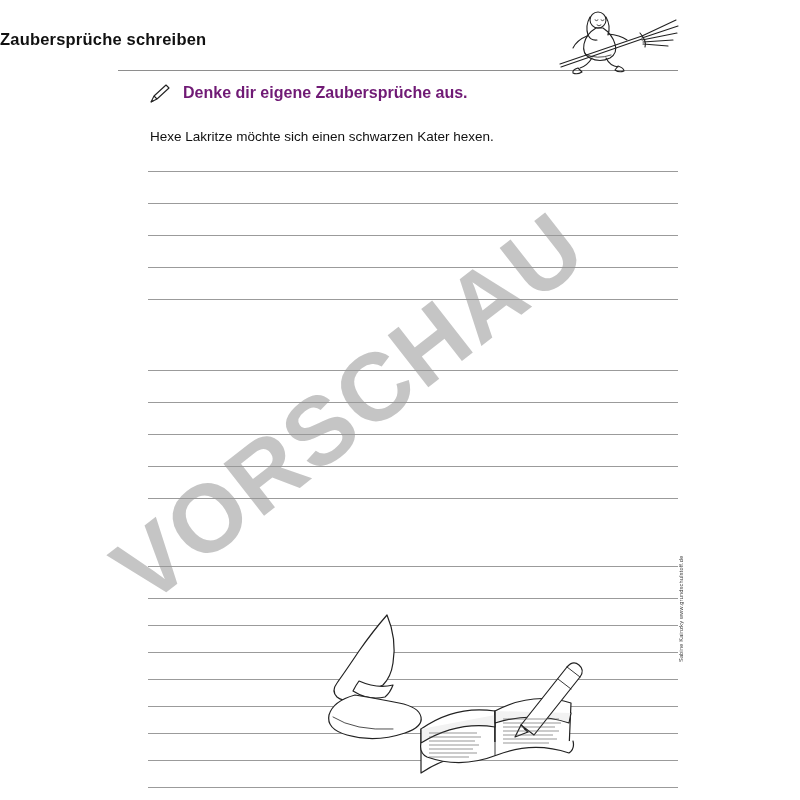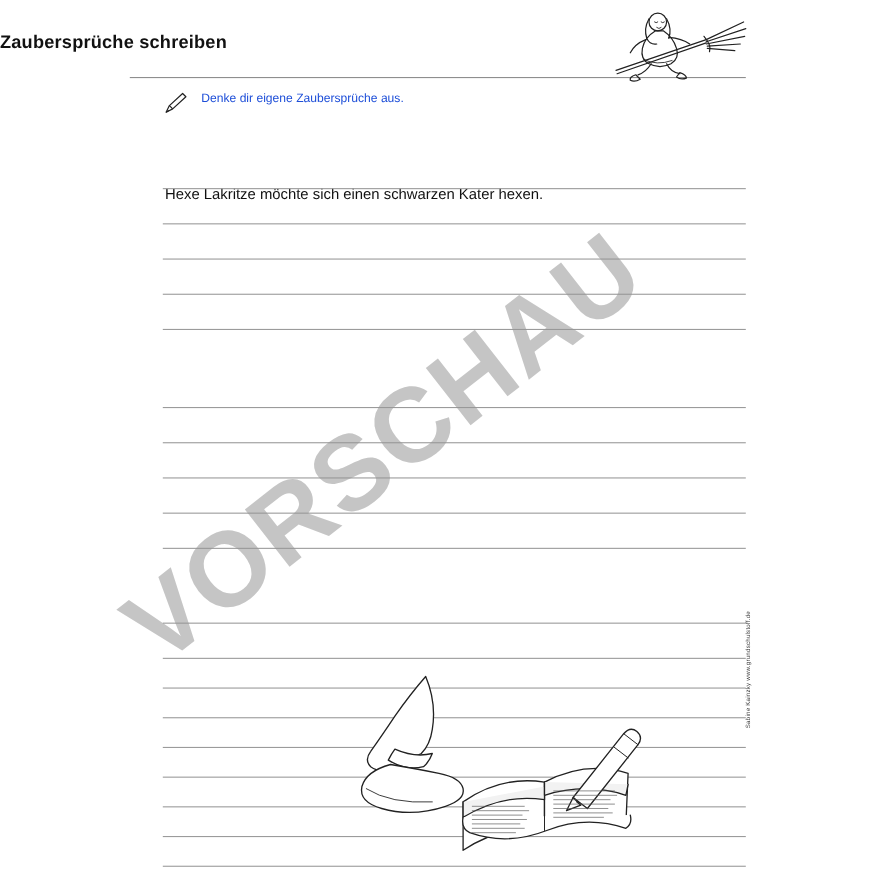--- a/index.html
+++ b/index.html
@@ -45,23 +45,24 @@
     width: 560px;
     height: 1px;
     background: #8e8e8e;
   }
 
   
   .instruction {
     position: absolute;
     left: 183px;
     top: 84px;
-    font-size: 11px;
-    color: #1d4ed8;
-    white-space: nowrap;
+    font-size: 16px;
+    color: #701a75;
+    white-space: nowrap;
+    font-weight: bold;
   }
   .pencil-icon {
     position: absolute;
     left: 147px;
     top: 82px;
     width: 26px;
     height: 24px;
   }
 
   
@@ -74,21 +75,21 @@
   }
 
   
   .prompt {
     position: absolute;
     left: 150px;
     font-size: 13.5px;
     color: #111;
     white-space: nowrap;
   }
-  .prompt-1 { top: 129px; margin-top: 40px; }
+  .prompt-1 { top: 129px; }
   .prompt-2 { top: 328px; }
   .prompt-3 { top: 524px; }
 
   
   .rule {
     position: absolute;
     left: 148px;
     width: 530px;
     height: 1px;
     background: #9b9b9b;

